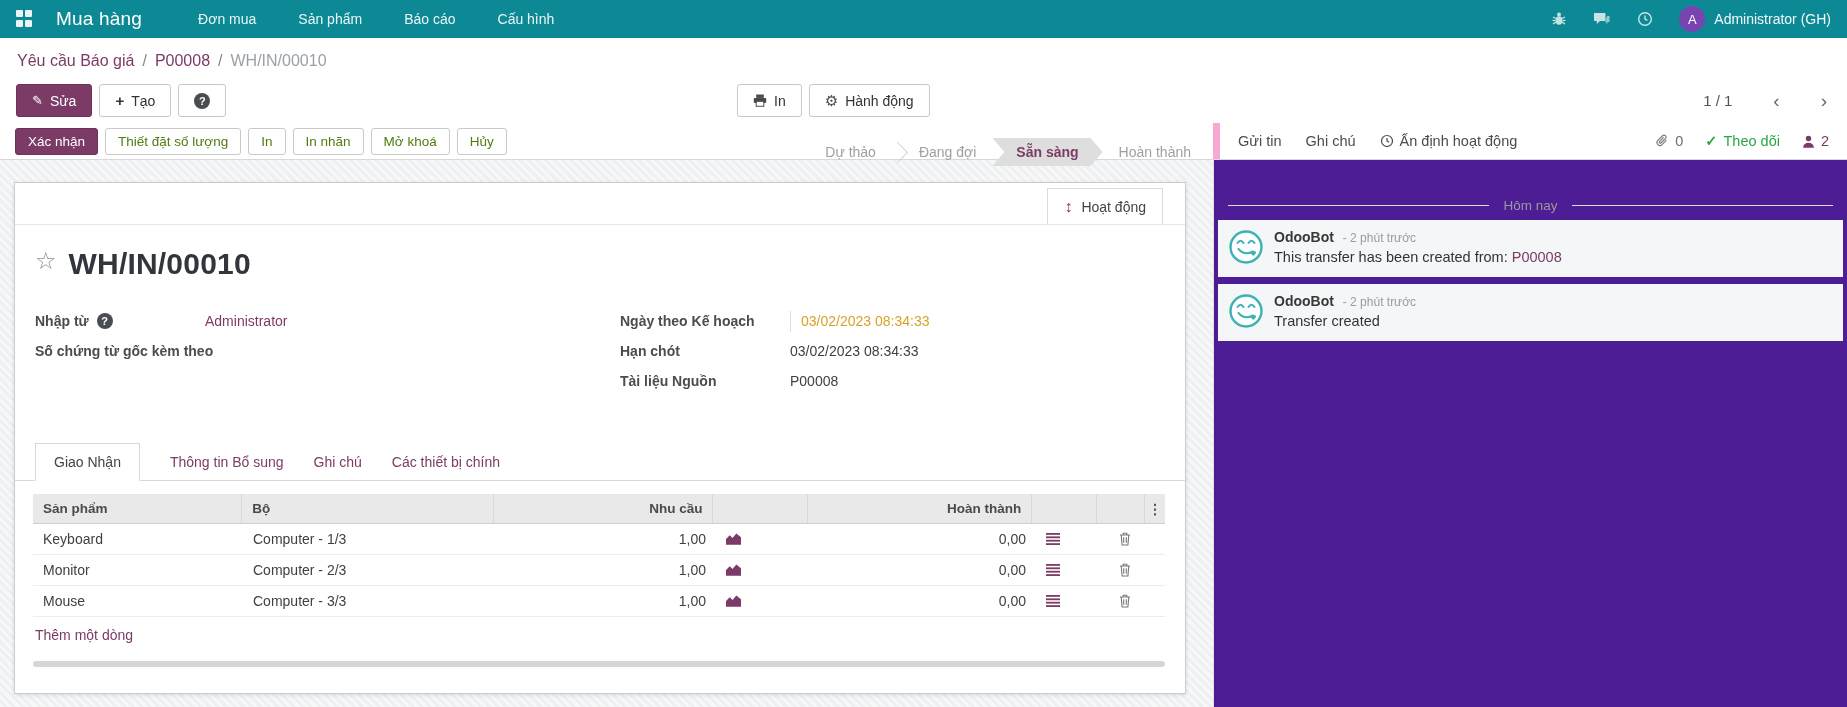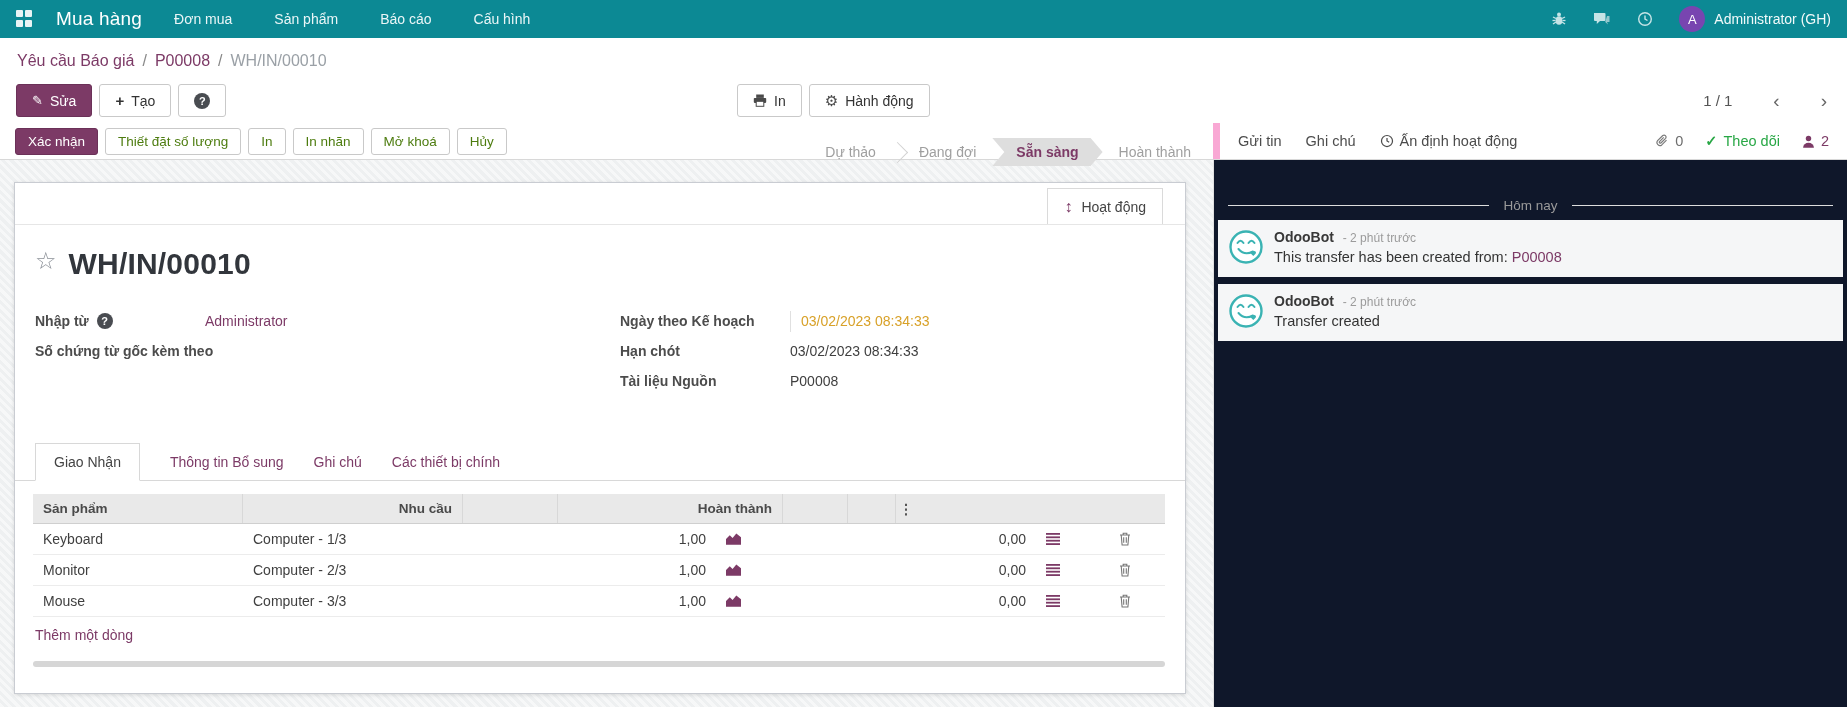--- a/index.html
+++ b/index.html
@@ -3,21 +3,21 @@
 <meta charset="utf-8">
 <style>
   * { margin:0; padding:0; box-sizing:border-box; }
   html,body { width:1847px; height:707px; overflow:hidden; }
   body { font-family:"Liberation Sans", sans-serif; font-size:14px; color:#444; background:#fff; }
 
   
   .topbar { height:38px; background:#0c8994; display:flex; align-items:center; padding:0 16px; color:#fff; }
   .apps-icon { width:18px; height:18px; display:flex; flex-wrap:wrap; gap:2px; margin-right:22px; cursor:pointer; }
   .apps-icon i { width:7px; height:7px; background:#e8f4f5; border-radius:1px; }
-  .brand { font-size:19px; font-weight:400; letter-spacing:.2px; margin-right:32px; cursor:pointer; }
+  .brand { font-size:19px; font-weight:400; letter-spacing:.2px; margin-right:56px; cursor:pointer; }
   .topnav { display:flex; gap:42px; font-size:14px; }
   .topnav span { color:#eaf6f7; cursor:pointer; }
   .top-right { margin-left:auto; display:flex; align-items:center; gap:26px; }
   .sysicon { opacity:.92; display:flex; align-items:center; cursor:pointer; }
   .userbox { display:flex; align-items:center; gap:9px; cursor:pointer; }
   .avatar { width:26px; height:26px; border-radius:50%; background:#7845b0; color:#fff; display:flex; align-items:center; justify-content:center; font-size:13px; }
   .username { font-size:14px; color:#f2fafa; }
 
   
   .breadcrumb-row { height:40px; display:flex; align-items:center; padding:6px 0 0 17px; font-size:16px; }
@@ -85,21 +85,21 @@
   .c0 { width:210px; } .c1 { width:253px; } .c2 { width:220px; justify-content:flex-end; text-align:right; }
   .c3 { width:95px; } .c4 { width:225px; justify-content:flex-end; text-align:right; } .c5 { width:65px; }
   .c6 { width:48px; display:flex; justify-content:center; } .c7 { width:16px; display:flex; justify-content:center; padding:0; }
   .trow .c2, .trow .c4 { display:flex; }
   .kebab { color:#555; font-size:14px; cursor:pointer; font-weight:bold; }
   .icon-btn { cursor:pointer; display:inline-flex; align-items:center; }
   .add-line { margin-left:18px; padding:10px 2px; color:#7c3a66; font-size:14px; cursor:pointer; width:fit-content; }
   .hscroll { margin:8px 20px 0 18px; height:6px; background:#d6d6d6; border-radius:3px; }
 
   
-  .chatter { flex:1; background:#0f172a; border-left:1px solid #e0e0e0; padding:38px 4px 0 4px; }
+  .chatter { flex:1; background:#4c1d95; border-left:1px solid #e0e0e0; padding:38px 4px 0 4px; }
   .date-divider { display:flex; align-items:center; gap:14px; color:#9a9a9a; font-size:13.5px; padding:0 10px; }
   .date-divider::before, .date-divider::after { content:""; flex:1; border-top:1px solid #ddd; }
   .msg { display:flex; gap:10px; background:#f5f6f7; padding:9px 10px; margin-top:7px; align-items:flex-start; }
   .msg-avatar { flex:none; }
   .msg-author { font-weight:bold; color:#383838; font-size:14px; cursor:pointer; }
   .msg-time { font-size:12px; color:#9b9b9b; margin-left:5px; }
   .msg-text { margin-top:4px; font-size:14.5px; color:#333; }
   .msg-link { color:#7c3a66; cursor:pointer; }
 </style>
 </head>
@@ -296,20 +296,21 @@
       <div class="tabs">
         <span class="tab active">Giao Nhận</span>
         <span class="tab">Thông tin Bổ sung</span>
         <span class="tab">Ghi chú</span>
         <span class="tab">Các thiết bị chính</span>
       </div>
 
       <div class="table">
         <div class="thead">
           <span class="cell c0">Sản phẩm</span>
+          <span class="cell c1">Bộ</span>
           <span class="cell c2">Nhu cầu</span>
           <span class="cell c3"></span>
           <span class="cell c4">Hoàn thành</span>
           <span class="cell c5"></span>
           <span class="cell c6"></span>
           <span class="cell c7 kebab">⋮</span>
         </div>
 
         <div class="trow">
           <span class="cell c0">Keyboard</span>

